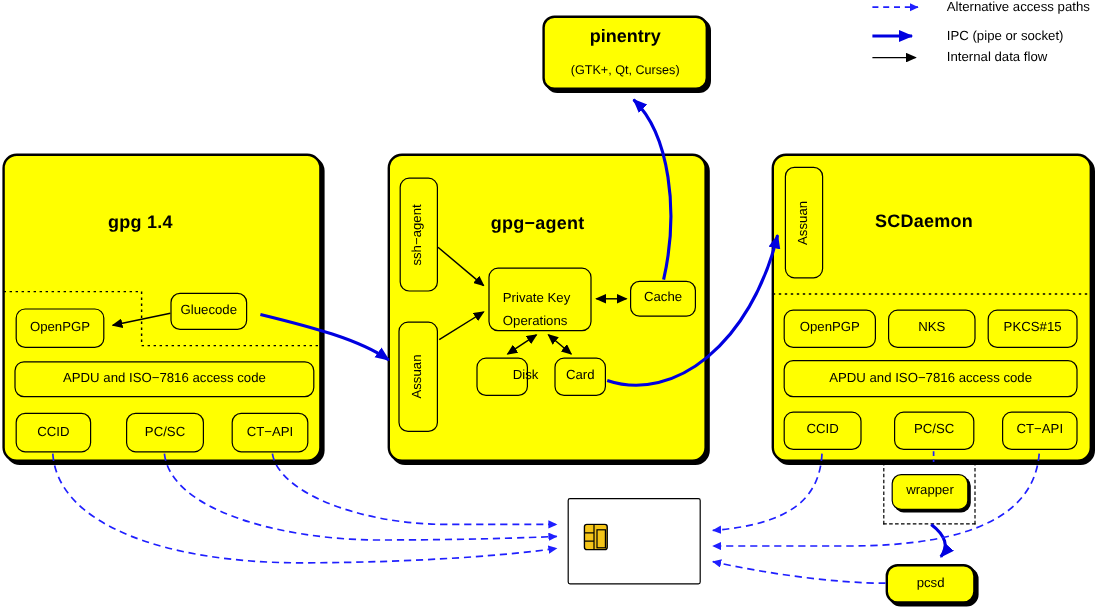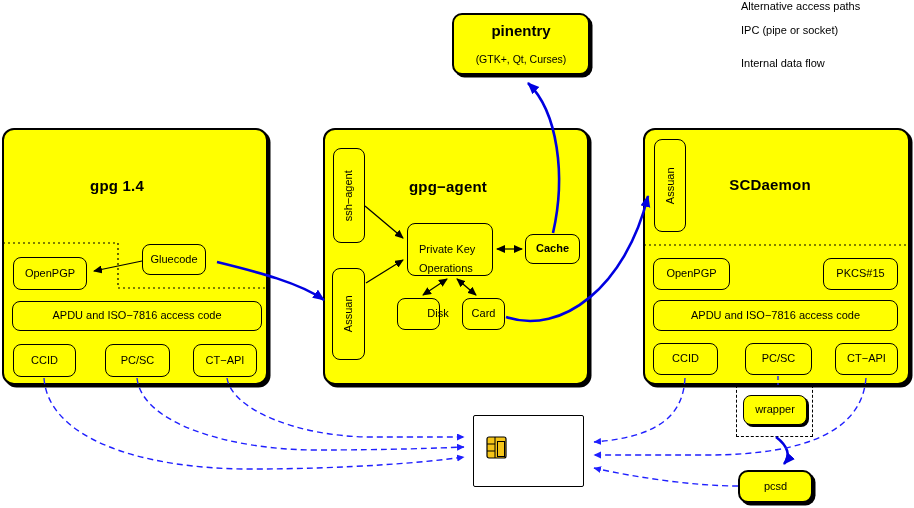--- a/index.html
+++ b/index.html
@@ -27,21 +27,21 @@
   .dashed-frame{
     position:absolute;border:1.5px dashed #000;background:transparent;box-sizing:border-box;
   }
   .smartcard{
     position:absolute;background:#ffffff;border:1.5px solid #000;border-radius:2px;
     box-sizing:border-box;
   }
   .chip{position:absolute;left:12px;top:20px;}
   .legend-row{
     position:absolute;left:726px;display:flex;align-items:center;height:12px;
-    font-size:11px;white-space:nowrap;flex-direction:column;
+    font-size:11px;white-space:nowrap;
   }
   .legend-row .lab{margin-left:15px;}
   .wires{position:absolute;left:0;top:0;z-index:20;pointer-events:none;}
 </style>
 </head>
 <body>
 
 <div class="stage">
 
   <div class="legend-row" style="top:0px;">
@@ -49,21 +49,21 @@
       <line x1="1" y1="6" x2="39" y2="6" stroke="#1f1fff" stroke-width="1.4" stroke-dasharray="5 4" marker-end="url(#m-small)"></line>
     </svg>
     <span class="lab">Alternative access paths</span>
   </div>
   <div class="legend-row" style="top:24px;">
     <svg width="48" height="12">
       <line x1="1" y1="6" x2="34" y2="6" stroke="#0000e0" stroke-width="2.6" marker-end="url(#m-big)"></line>
     </svg>
     <span class="lab">IPC (pipe or socket)</span>
   </div>
-  <div class="legend-row" style="top:42px;margin-top:15px;">
+  <div class="legend-row" style="top:42px;">
     <svg width="48" height="12">
       <line x1="1" y1="6" x2="37" y2="6" stroke="#000" stroke-width="1.2" marker-end="url(#m-black)"></line>
     </svg>
     <span class="lab">Internal data flow</span>
   </div>
 
   <div class="node big pinentry-box" style="left:452px;top:13px;width:138px;height:62px;">
     <span class="pin-title">pinentry</span>
     <span class="pin-sub">(GTK+, Qt, Curses)</span>
   </div>
@@ -100,31 +100,34 @@
   <div class="node pko" style="left:407px;top:223px;width:86px;height:53px;">
     <span>Private Key</span>
     <span>Operations</span>
   </div>
   <div class="node" style="left:397px;top:298px;width:43px;height:32px;padding-left:39px;">
     <span>Disk</span>
     </div>
   <div class="node" style="left:462px;top:298px;width:43px;height:32px;">
     <span>Card</span>
     </div>
-  <div class="node" style="left:525px;top:234px;width:55px;height:30px;font-weight:bold;">
+  <div class="node" style="left:525px;top:234px;width:55px;height:30px;">
     <span>Cache</span>
     </div>
 
   <div class="node big" style="left:643px;top:128px;width:267px;height:257px;border-radius:12px;"></div>
   <div class="title" style="left:643px;top:176px;width:254px;">SCDaemon</div>
   <div class="node vert" style="left:654px;top:139px;width:32px;height:93px;">
     <span>Assuan</span>
     </div>
   <div class="node" style="left:653px;top:258px;width:77px;height:32px;">
     <span>OpenPGP</span>
+    </div>
+  <div class="node" style="left:740px;top:258px;width:73px;height:32px;">
+    <span>NKS</span>
     </div>
   <div class="node" style="left:823px;top:258px;width:75px;height:32px;">
     <span>PKCS#15</span>
     </div>
   <div class="node" style="left:653px;top:300px;width:245px;height:31px;">
     <span>APDU and ISO−7816 access code</span>
     </div>
   <div class="node" style="left:653px;top:343px;width:65px;height:32px;">
     <span>CCID</span>
     </div>

